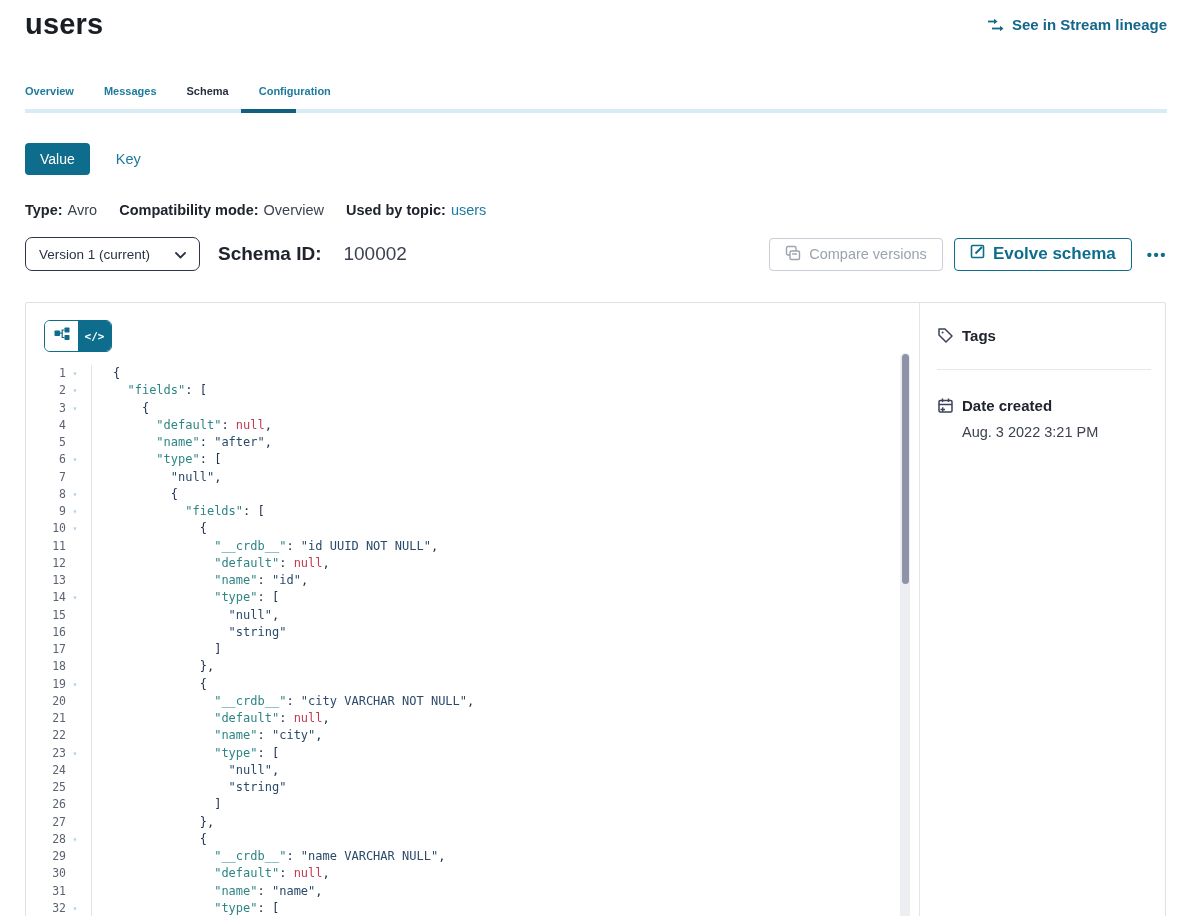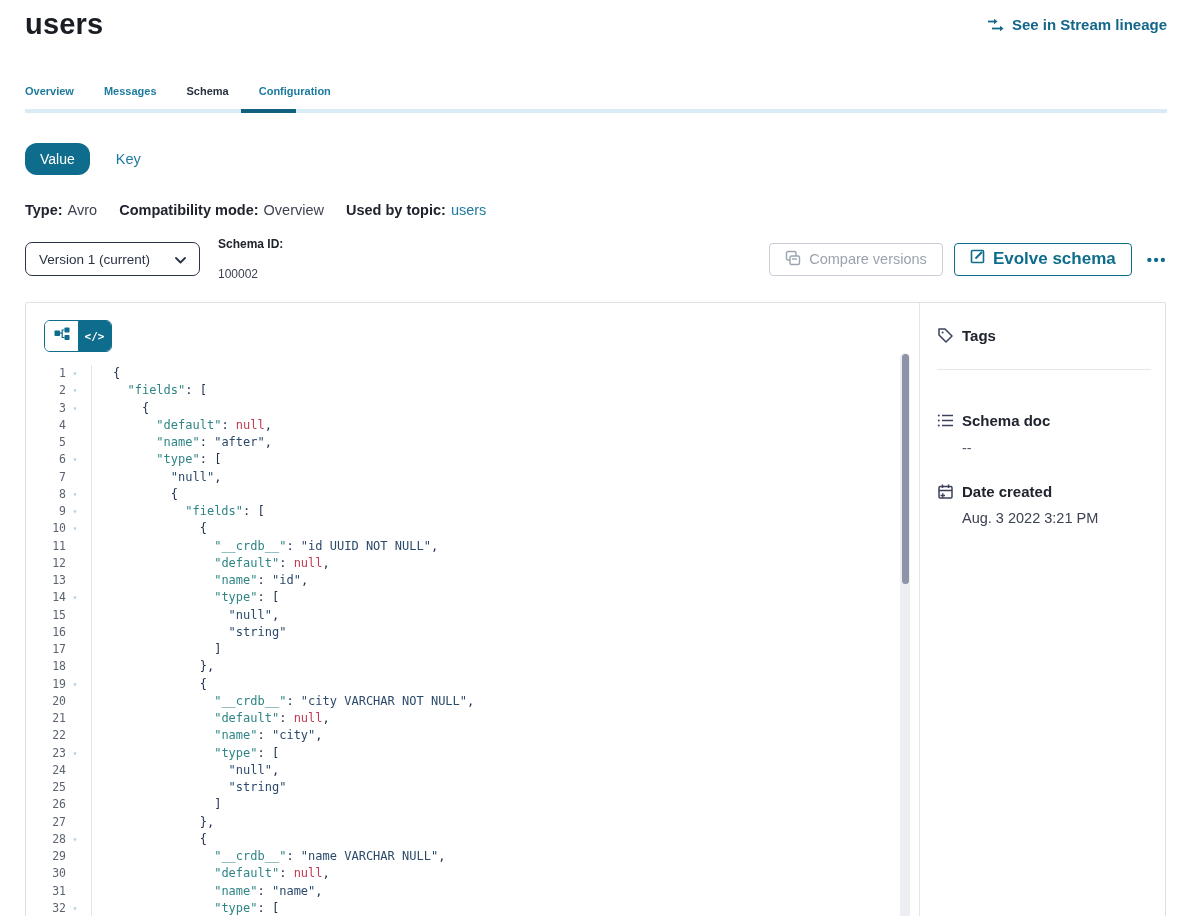--- a/index.html
+++ b/index.html
@@ -17,36 +17,36 @@
   
   .tabs { display:flex; gap:30px; padding:0 22px 0 25px; margin-top:44px; }
   .tab { font-size:11px; font-weight:700; color:#1e7a9e; padding-bottom:12px; cursor:pointer; }
   .tab.active { color:#283040; }
   .tabtrack { position:relative; margin:0 22px 0 25px; height:4px; background:#d9ecf5; }
   .tabtrack .seg { position:absolute; top:0; height:4px; background:#11607f; }
 
   
   .vk { display:flex; align-items:center; gap:26px; padding:0 25px; margin-top:30px; }
   .btn-value { background:#0e6d8c; color:#fff; font-size:14px; font-weight:500;
-               border:none; border-radius:12px; padding:8px 15px; cursor:pointer; }
+               border:none; border-radius:4px; padding:8px 15px; cursor:pointer; }
   .btn-key { color:#1e7a9e; font-size:14.5px; font-weight:500; cursor:pointer; }
 
   
   .meta { display:flex; gap:22px; padding:0 25px; margin-top:27px; font-size:14.5px; }
   .meta .item { display:flex; gap:5px; }
   .meta .lbl { font-weight:700; color:#20242e; }
   .meta .val { color:#3c4250; }
   .meta .val.link { color:#1e7a9e; cursor:pointer; }
 
   
   .vbar { display:flex; align-items:center; padding:0 22px 0 25px; margin-top:19px; }
   .select { display:flex; align-items:center; justify-content:space-between; width:175px; height:34px;
             border:1px solid #2c3547; border-radius:7px; padding:0 13px; font-size:13.5px;
             color:#2a3245; cursor:pointer; background:#fff; }
-  .schemaid { display:flex; gap:16px; margin-left:18px; font-size:12px;flex-direction:column; }
+  .schemaid { display:flex; gap:22px; margin-left:18px; font-size:19px; }
   .schemaid .lbl { font-weight:700; color:#20242e; }
   .schemaid .val { color:#3c4250; }
   .vbar .right { margin-left:auto; display:flex; align-items:center; gap:11px; }
   .btn-compare { display:flex; align-items:center; gap:8px; height:33px; padding:0 15px;
                  background:#fff; border:1px solid #c9cdd5; border-radius:4px;
                  color:#9ba3af; font-size:14.5px; font-weight:500; cursor:default; }
   .btn-evolve { display:flex; align-items:center; gap:8px; height:33px; padding:0 15px;
                 background:#fff; border:1px solid #0e6d8c; border-radius:4px;
                 color:#0e6d8c; font-size:17px; font-weight:700; cursor:pointer; }
   .more { color:#0e6d8c; font-size:15px; font-weight:700; letter-spacing:1.5px; margin-left:4px;
@@ -442,36 +442,20 @@
             <svg width="17" height="17" viewBox="0 0 17 17" fill="none" stroke="#3c415c" stroke-width="1.5">
               <path d="M2 2 H8 L15 9 L9 15 L2 8 Z" stroke-linejoin="round"></path>
               <circle cx="5.6" cy="5.6" r="1" fill="#3c415c" stroke="none"></circle>
             </svg>
           </span>
           <span>Tags</span>
         </div>
         <hr class="sidediv">
       </div>
 
-      <div class="sec-doc">
-        <div class="sechead">
-          <span>
-            <svg width="17" height="15" viewBox="0 0 17 15" fill="none" stroke="#3c415c" stroke-width="1.5">
-              <circle cx="1.8" cy="2.5" r="1" fill="#3c415c" stroke="none"></circle>
-                <path d="M5 2.5 H16"></path>
-              <circle cx="1.8" cy="7.5" r="1" fill="#3c415c" stroke="none"></circle>
-                <path d="M5 7.5 H16"></path>
-              <circle cx="1.8" cy="12.5" r="1" fill="#3c415c" stroke="none"></circle>
-                <path d="M5 12.5 H16"></path>
-            </svg>
-          </span>
-          <span>Schema doc</span>
-        </div>
-        <div class="secbody docval">--</div>
-      </div>
 
       <div class="sec-date">
         <div class="sechead">
           <span>
             <svg width="17" height="17" viewBox="0 0 17 17" fill="none" stroke="#3c415c" stroke-width="1.5">
               <rect x="2" y="3.5" width="13" height="11.5" rx="1.2"></rect>
               <path d="M5.5 1.5 V5 M11.5 1.5 V5 M2 7.5 H15"></path>
               <path d="M3.5 12.5 H8 M5.75 10.25 V14.75" stroke-width="1.4"></path>
             </svg>
           </span>

